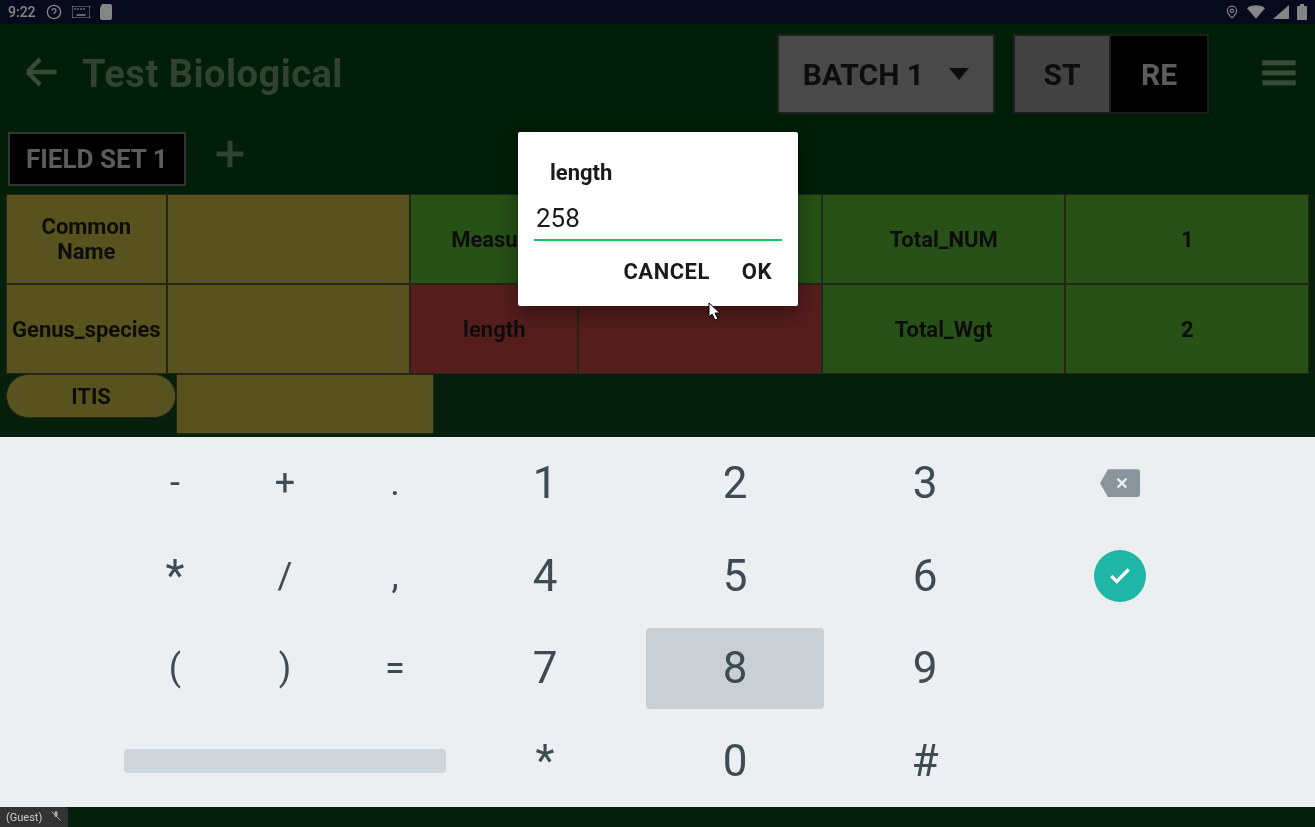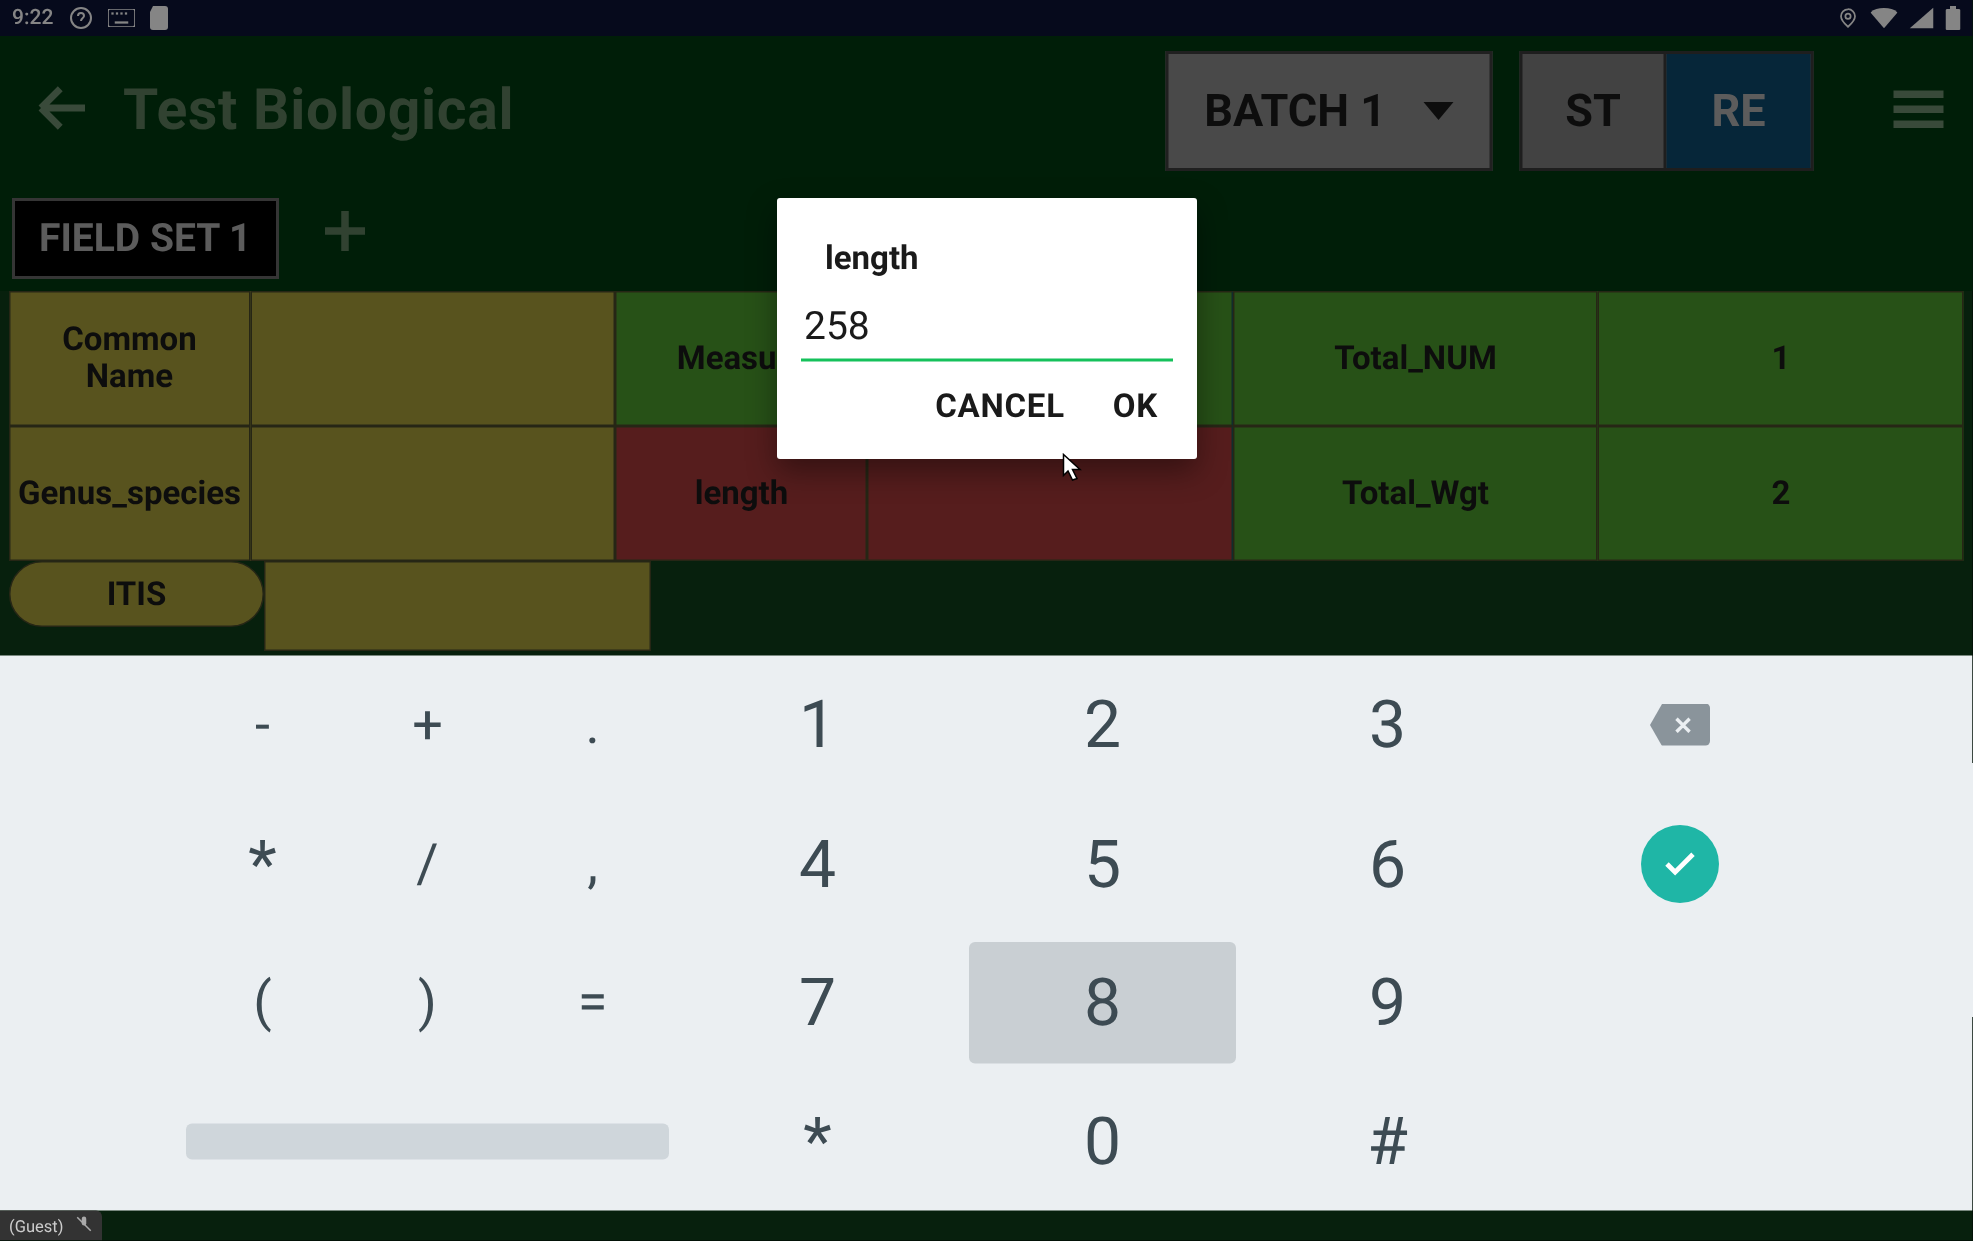--- a/index.html
+++ b/index.html
@@ -15,21 +15,21 @@
   
   .appbar { position:absolute; top:24px; left:0; right:0; height:100px; background:#003a10; display:flex; align-items:center; padding:0 16px 0 20px; gap:18px;}
   .appbar .back { color:#6e8f6f; }
   .appbar .title { color:#5e7f5f; font-size:38px; font-weight:700; letter-spacing:0.5px;text-align:center;}
   .appbar .spacer { flex:1; }
   .batch-btn { background:#8d8d8d; border:2px solid #3f3f3f; height:80px; padding:0 24px; display:flex; align-items:center; gap:25px; font-size:30px; font-weight:700; color:#1a1a1a;}
   .tri-down { width:0; height:0; border-left:10px solid transparent; border-right:10px solid transparent; border-top:12px solid #1a1a1a;}
   .seg-group { display:flex; background:#7f7f7f; border:2px solid #3a3a3a; height:80px; }
   .seg { width:96px; display:flex; align-items:center; justify-content:center; font-size:30px; font-weight:700; color:#1a1a1a; border-right:2px solid #3a3a3a;}
   .seg:last-child { border-right:none;}
-  .seg.active { background:#0c4a6e; color:#b0b0b0; }
+  .seg.active { background:#000000; color:#b0b0b0; }
   .hamburger { margin-left:32px; color:#6e8f6f;}
 
   
   .fieldset-row { position:absolute; top:124px; left:0; right:0; height:70px; background:#003a10; display:flex; align-items:center; padding-left:8px; gap:24px;}
   .fieldset-btn { background:#000; color:#b0b0b0; font-size:26px; font-weight:700; padding:10px 16px; border:2px solid #666;}
   .add-icon { color:#5e7f5f; font-size:42px; font-weight:300;}
 
   
   .grid-area { position:absolute; top:194px; left:6px; right:6px; bottom:0;}
   .row { display:flex; height:90px;}

